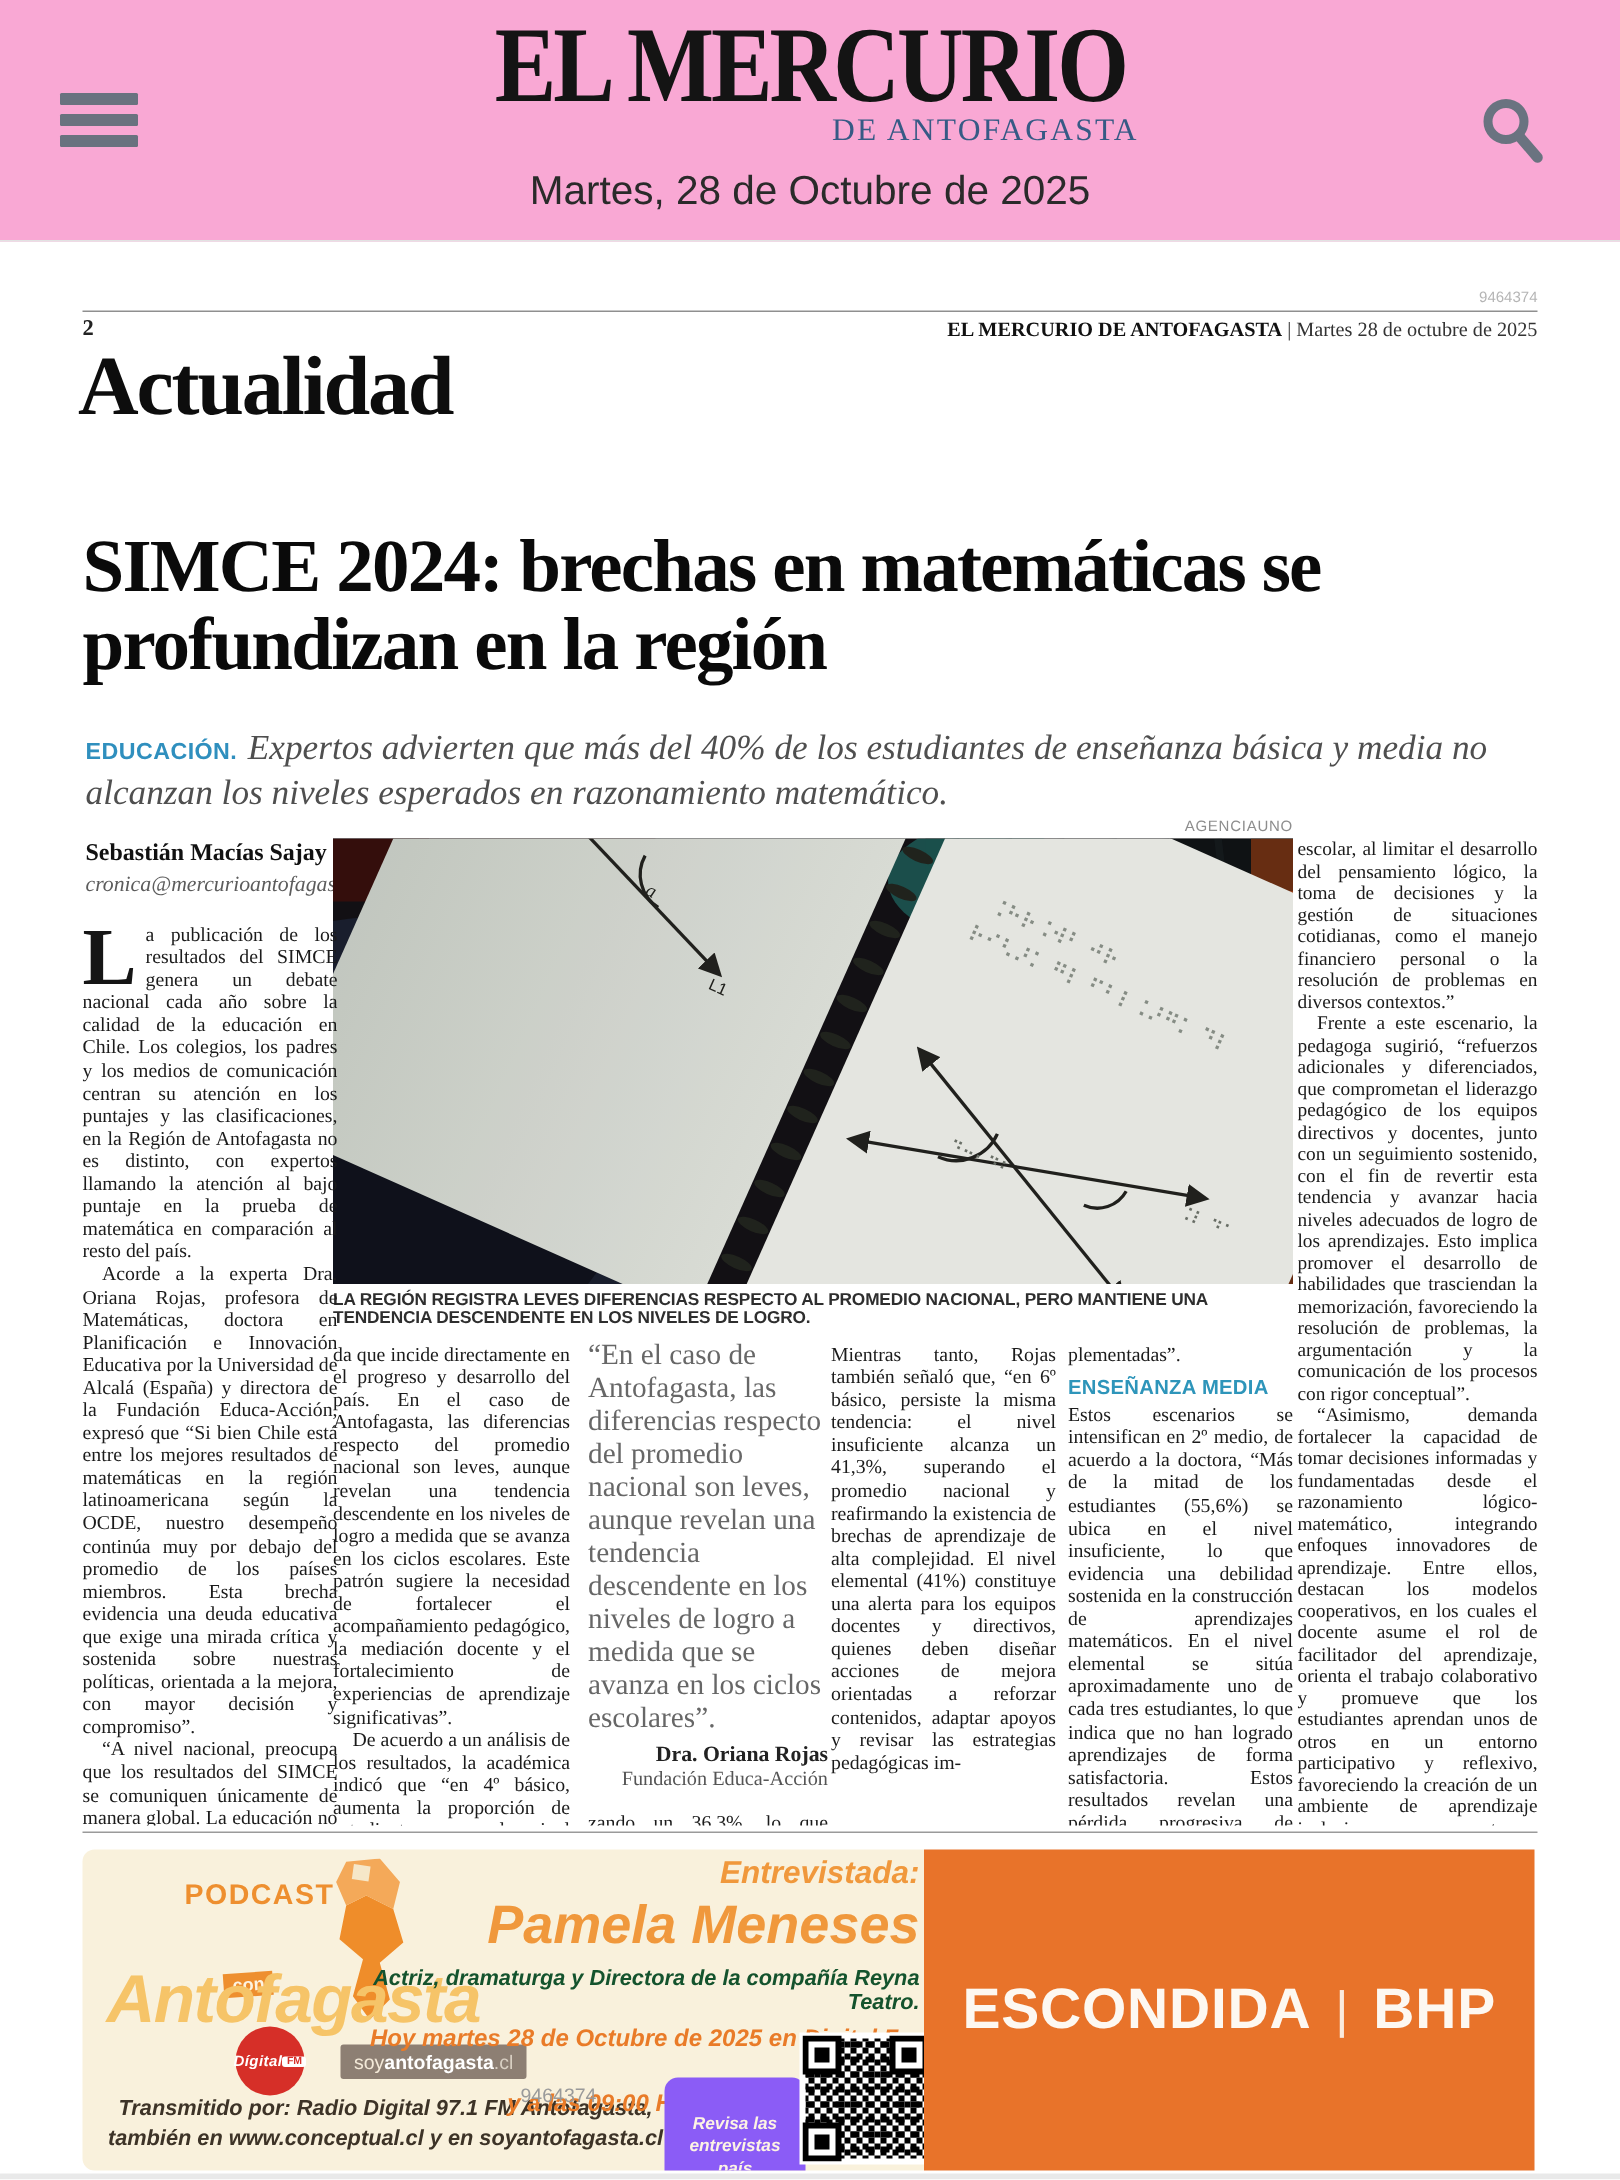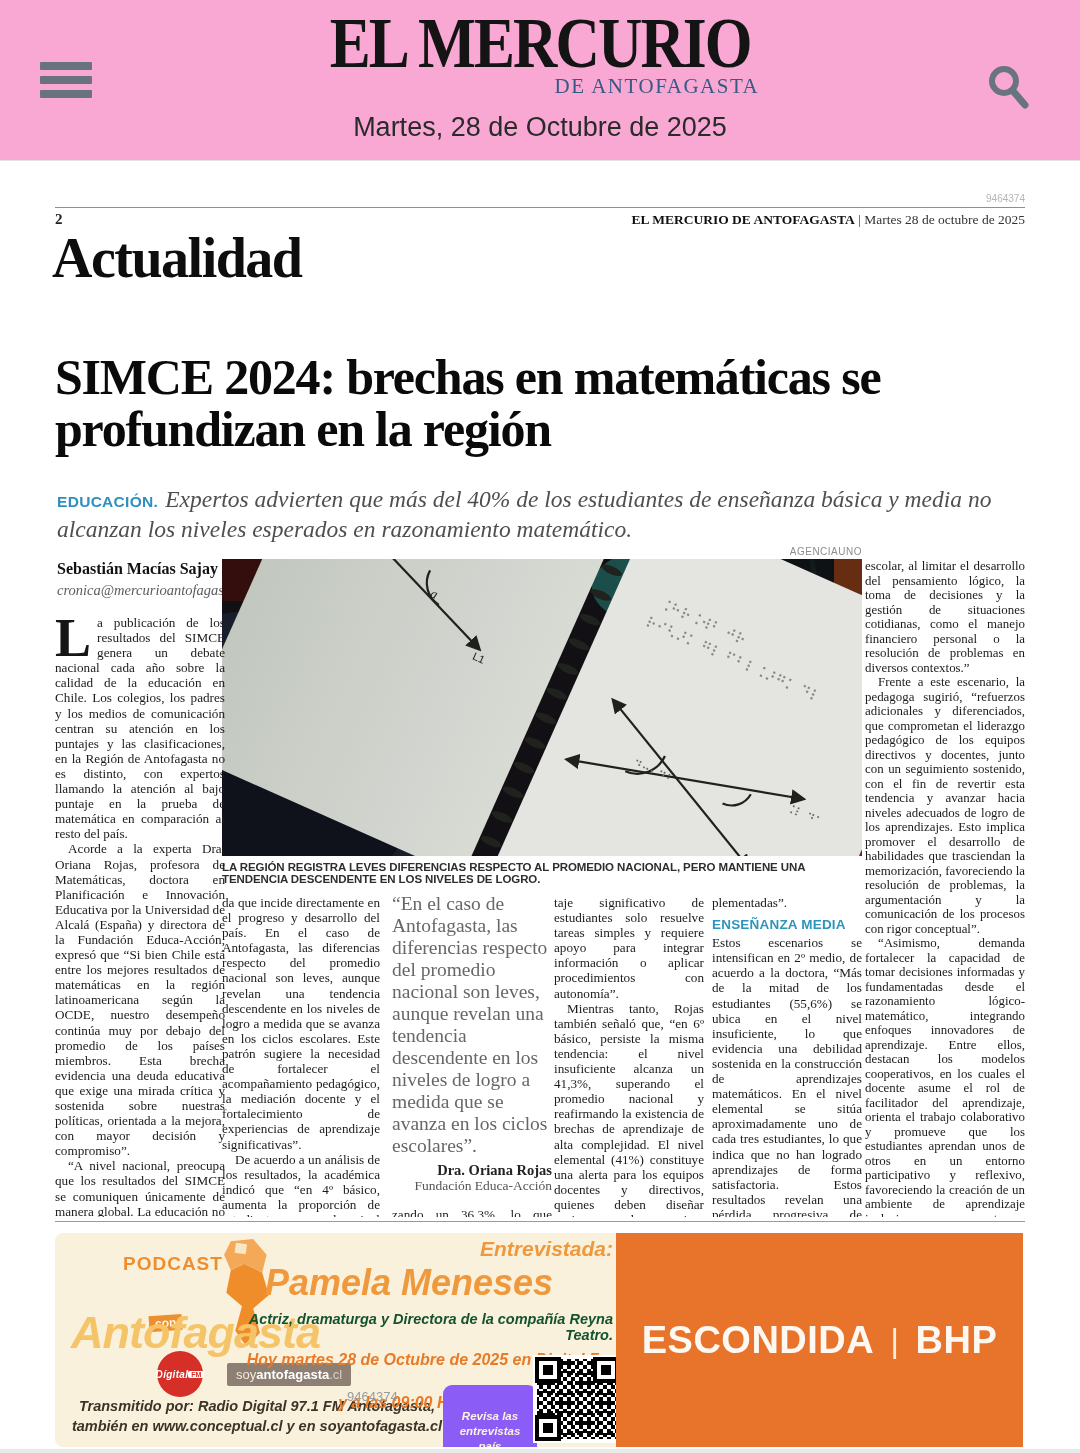--- a/index.html
+++ b/index.html
@@ -98,21 +98,21 @@
   .soy-badge{position:absolute;left:172px;top:130px;background:#8d7f73;border-radius:2px;
              padding:4px 9px;font-family:"Liberation Sans",sans-serif;font-size:13px;color:#f3e9d8;}
   .soy-badge .b{font-weight:700;color:#fff;}
   .soy-badge .cl{color:#d8cfc2;}
   .transmit{position:absolute;left:8px;top:164px;width:388px;text-align:center;
             font-family:"Liberation Sans",sans-serif;font-weight:700;font-style:italic;
             font-size:14.5px;line-height:1.35;color:#3d3327;}
   .interview{position:absolute;left:150px;top:4px;width:408px;text-align:right;
              font-family:"Liberation Sans",sans-serif;}
   .iv-kicker{font-weight:800;font-style:italic;font-size:21px;color:#f0983c;}
-  .iv-name{font-weight:800;font-style:italic;font-size:36px;color:#f0983c;margin-top:1px;text-align:center;}
+  .iv-name{font-weight:800;font-style:italic;font-size:36px;color:#f0983c;margin-top:1px;}
   .iv-role{font-weight:600;font-style:italic;font-size:14.5px;color:#14532d;margin-top:7px;}
   .iv-sched{font-weight:800;font-style:italic;font-size:16px;color:#e97b28;margin-top:6px;line-height:1.35;}
   .ad-code{position:absolute;left:292px;top:156px;font-family:"Liberation Sans",sans-serif;
            font-size:13px;color:#9a9a9a;}
   .qr{position:absolute;left:478px;top:122px;width:84px;height:84px;background:#fff;padding:2px;}
   .qr-btn{position:absolute;left:388px;top:152px;width:86px;background:#8b5cf6;border-radius:9px;
           color:#fdf3e4;font-family:"Liberation Sans",sans-serif;font-weight:700;font-style:italic;
           font-size:11.5px;text-align:center;padding:24px 4px;line-height:1.3;cursor:pointer;}
   .page-bottom{position:absolute;left:0;top:1449px;width:1080px;height:4px;background:#e9e9e9;}
 </style>
@@ -268,21 +268,20 @@
   <div class="pullquote">“En el caso de Antofagasta, las diferencias respecto del promedio nacional son leves, aunque revelan una tendencia descendente en los niveles de logro a medida que se avanza en los ciclos escolares”.</div>
   <div class="pq-author">Dra. Oriana Rojas</div>
   <div class="pq-org">Fundación Educa-Acción</div>
   <div>
       <p>zando un 36,3%, lo que evidencia brechas profundas de aprendizaje. El nivel elemental (38,3%) se mantiene estable respecto de la medición anterior, reflejando que un porcen-</p>
     </div>
 </div>
 
 <div class="newscol col4">
   <div>
-      <p>taje significativo de estudiantes solo resuelve tareas simples y requiere apoyo para integrar información o aplicar procedimientos con autonomía”.</p>
       <p>Mientras tanto, Rojas también señaló que, “en 6º básico, persiste la misma tendencia: el nivel insuficiente alcanza un 41,3%, superando el promedio nacional y reafirmando la existencia de brechas de aprendizaje de alta complejidad. El nivel elemental (41%) constituye una alerta para los equipos docentes y directivos, quienes deben diseñar acciones de mejora orientadas a reforzar contenidos, adaptar apoyos y revisar las estrategias pedagógicas im-</p>
     </div>
 </div>
 
 <div class="newscol col5">
   <p class="lead-line">plementadas”.</p>
   <div class="subhead-media">ENSEÑANZA MEDIA</div>
   <div>
       <p>Estos escenarios se intensifican en 2º medio, de acuerdo a la doctora, “Más de la mitad de los estudiantes (55,6%) se ubica en el nivel insuficiente, lo que evidencia una debilidad sostenida en la construcción de aprendizajes matemáticos. En el nivel elemental se sitúa aproximadamente uno de cada tres estudiantes, lo que indica que no han logrado aprendizajes de forma satisfactoria. Estos resultados revelan una pérdida progresiva de dominio en los aprendizajes, con implicancias que trascienden el ámbito</p>
     </div>

